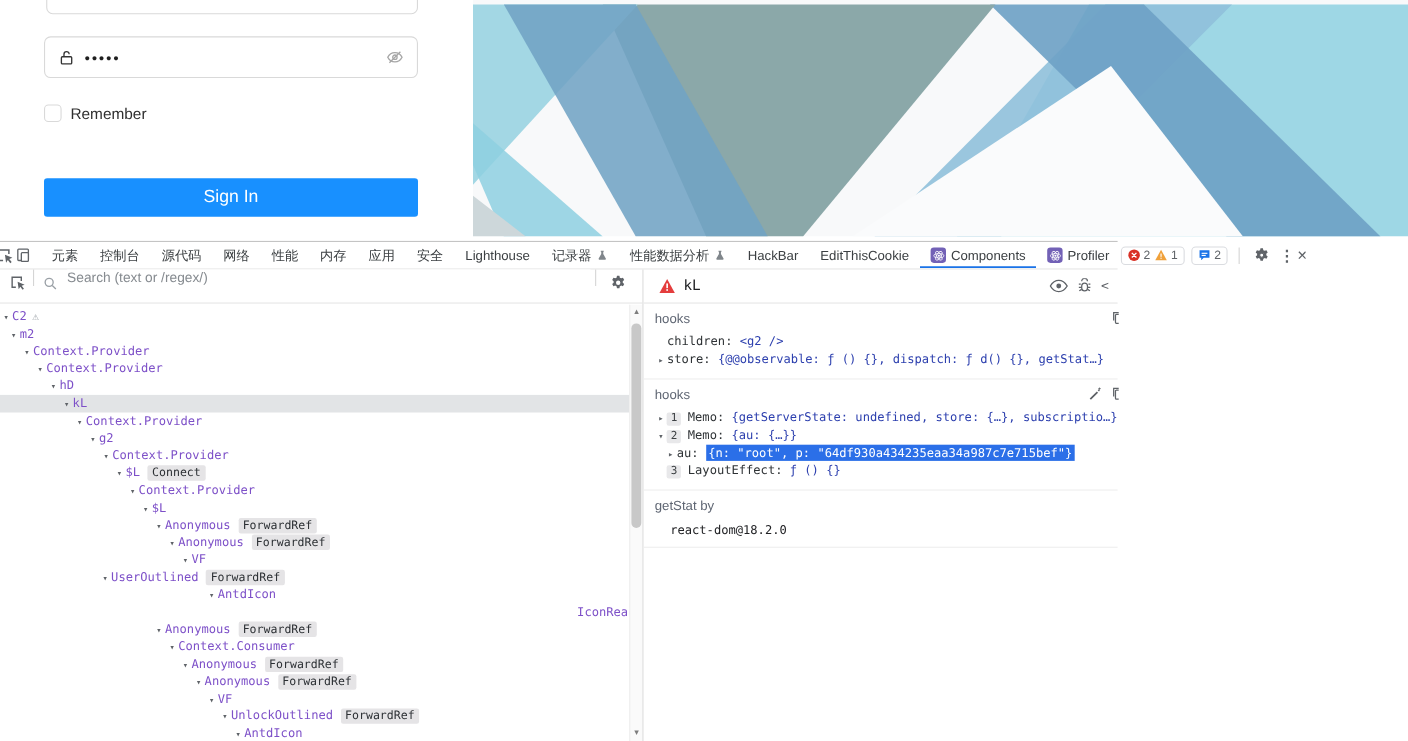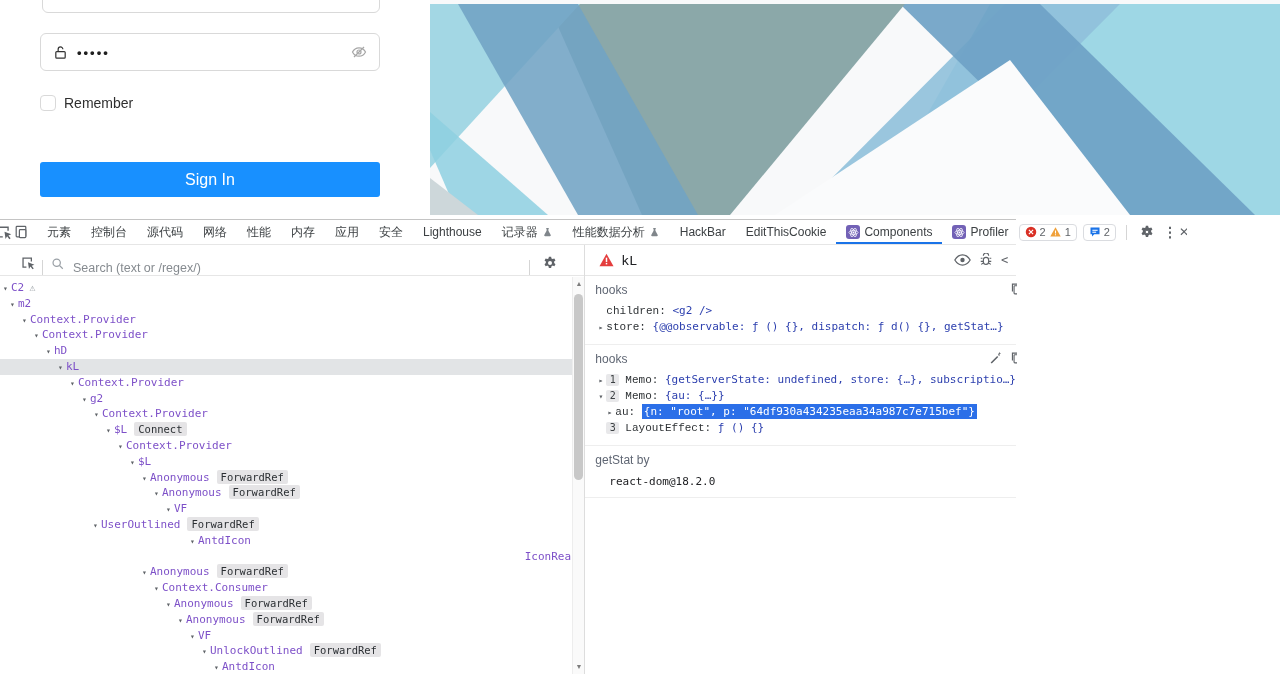--- a/index.html
+++ b/index.html
@@ -39,21 +39,21 @@
   .tab-right { margin-left:auto; display:flex; align-items:center; gap:6px; padding-right:0; }
   .pill { display:flex; align-items:center; gap:3px; border:1px solid #dadce0; border-radius:4px;
     height:17px; padding:0 5px; font-size:11px; color:#5f6368; }
   .dot3 { font-size:14px; font-weight:bold; color:#5f6368; width:10px; text-align:center; }
   .closex { font-size:12px; color:#5f6368; width:8px; overflow:hidden; margin-right:-2px; }
 
   .mainrow { position:relative; display:flex; height:429px; }
   .left-pane { position:relative; width:838px; height:429px; }
   .right-pane { position:relative; width:442px; height:429px; border-left:1px solid #ddd; }
 
-  .searchrow { height:31px; display:flex; align-items:flex-end; border-bottom:1px solid #e6e6e6; padding:0 18px; }
+  .searchrow { height:31px; display:flex; align-items:flex-start; border-bottom:1px solid #e6e6e6; padding:0 6px; }
   .searchrow input { flex:1; border:none; outline:none; font-size:12.5px; color:#202124; margin-left:6px;
     font-family:"Liberation Sans",sans-serif; }
   .searchrow input::placeholder { color:#868b90; }
 
   .tree { position:relative; height:397px; overflow:hidden; padding-top:4px;
     font-family:"DejaVu Sans Mono","Liberation Mono",monospace; font-size:11px; }
   .trow { height:15.8px; line-height:15.8px; white-space:nowrap; color:#7d50c8; }
   .trow .arrow { display:inline-block; width:11px; color:#5f6368; font-size:8px; text-align:center; }
   .trow .cbadge { background:#e5e4e6; color:#2b2f33; border-radius:2px; padding:1px 4px; margin-left:7px; font-size:10.5px; }
   .trow.selected { background:#e2e4e6; }
@@ -72,21 +72,21 @@
 
   .section { padding:7px 0 9px 10px; border-bottom:1px solid #eee; position:relative; }
   .shead { font-size:12px; color:#5f6673; height:15px; }
   .shead-icons { position:absolute; top:6px; right:0; display:flex; gap:8px; color:#5f6368; }
   .cutcopy { width:7px; overflow:hidden; margin-right:-1px; }
   .dr { height:16px; line-height:16px; white-space:nowrap; overflow:hidden;
     font-family:"DejaVu Sans Mono","Liberation Mono",monospace; font-size:11px; margin-top:0; }
   .dr .arrow { display:inline-block; width:11px; text-align:center; color:#5f6368; font-size:8px; }
   .dr .hnum { display:inline-block; width:13px; height:12px; line-height:12px; text-align:center;
     background:#e8e8ea; color:#3c4043; font-size:10px; border-radius:2px; margin-right:6px; }
-  .dkey { color:#2e3235;font-family:Liberation Mono, monospace; }
+  .dkey { color:#2e3235; }
   .dval { color:#2c3fae; }
   .dr.highlight .dval { background:#2b6fe8; color:#fff; padding:1px 2px; }
   .rendered-val { font-family:"DejaVu Sans Mono","Liberation Mono",monospace; font-size:11px;
     color:#202124; padding-left:14px; margin-top:7px; }
   .firstpad { margin-top:5px; }
   svg { display:block; }
 </style>
 </head>
 <body>
 

